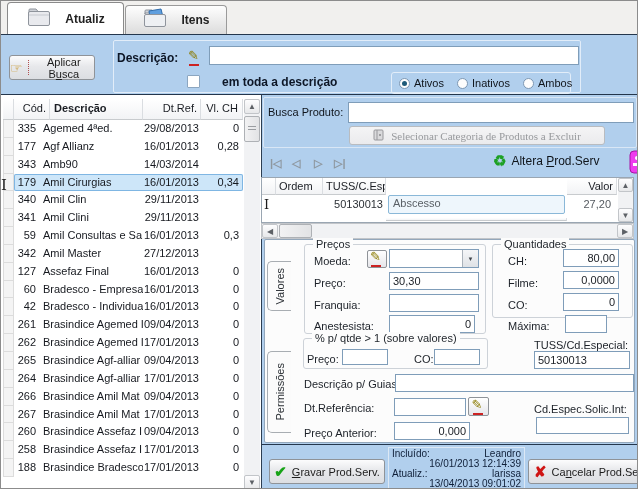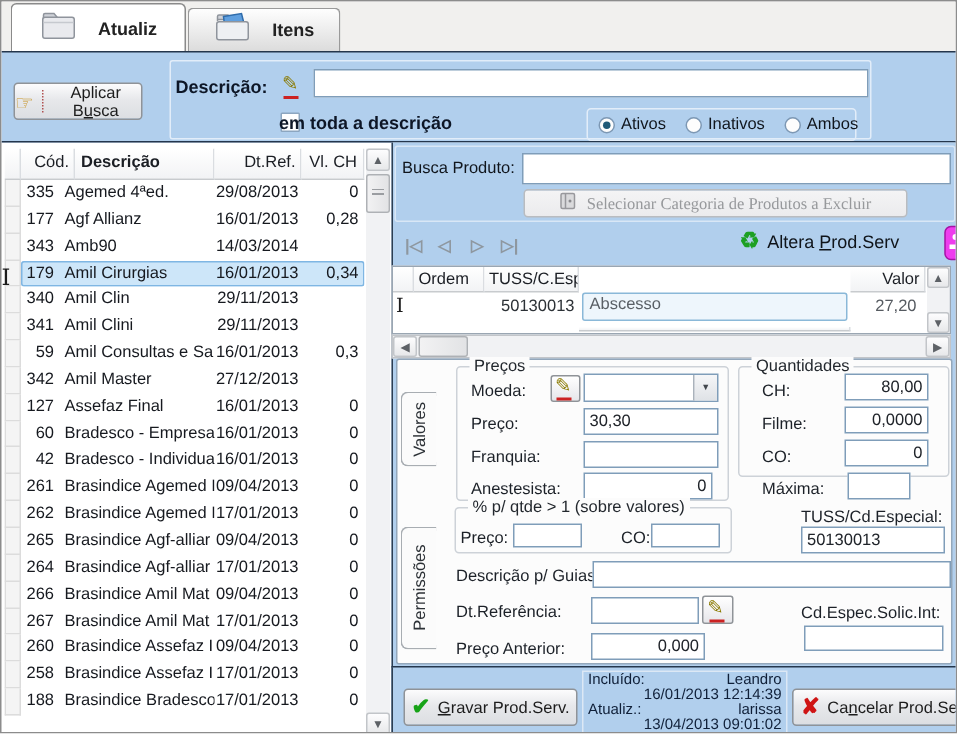--- a/index.html
+++ b/index.html
@@ -144,21 +144,21 @@
     <button class="btn abs" style="left:8px;top:20px;width:86px;height:25px;">
       <span class="hand-icon">☞</span>
       <span class="hand-sep"></span>
       <span>Aplicar B<u>u</u>sca</span>
     </button>
     <div class="filter-inner">
       <span class="blabel abs" style="left:3px;top:10px;">Descrição:</span>
       <span class="pencil abs" style="left:73px;top:9px;"></span>
       <input class="tb abs" style="left: 95px; top: 5px; width: 370px; height: 19px;" value="">
       <span class="checkbox abs" style="left:73px;top:34px;"></span>
-      <span class="blabel abs" style="left:72px;top:34px;">em toda a descrição</span>
+      <span class="blabel abs" style="left:108px;top:34px;">em toda a descrição</span>
       <div class="radio-panel">
           <span class="radio on">
             <span class="rdot"></span>
             <span>Ativos</span>
           </span>
           <span class="radio">
             <span class="rdot"></span>
             <span>Inativos</span>
           </span>
           <span class="radio">

